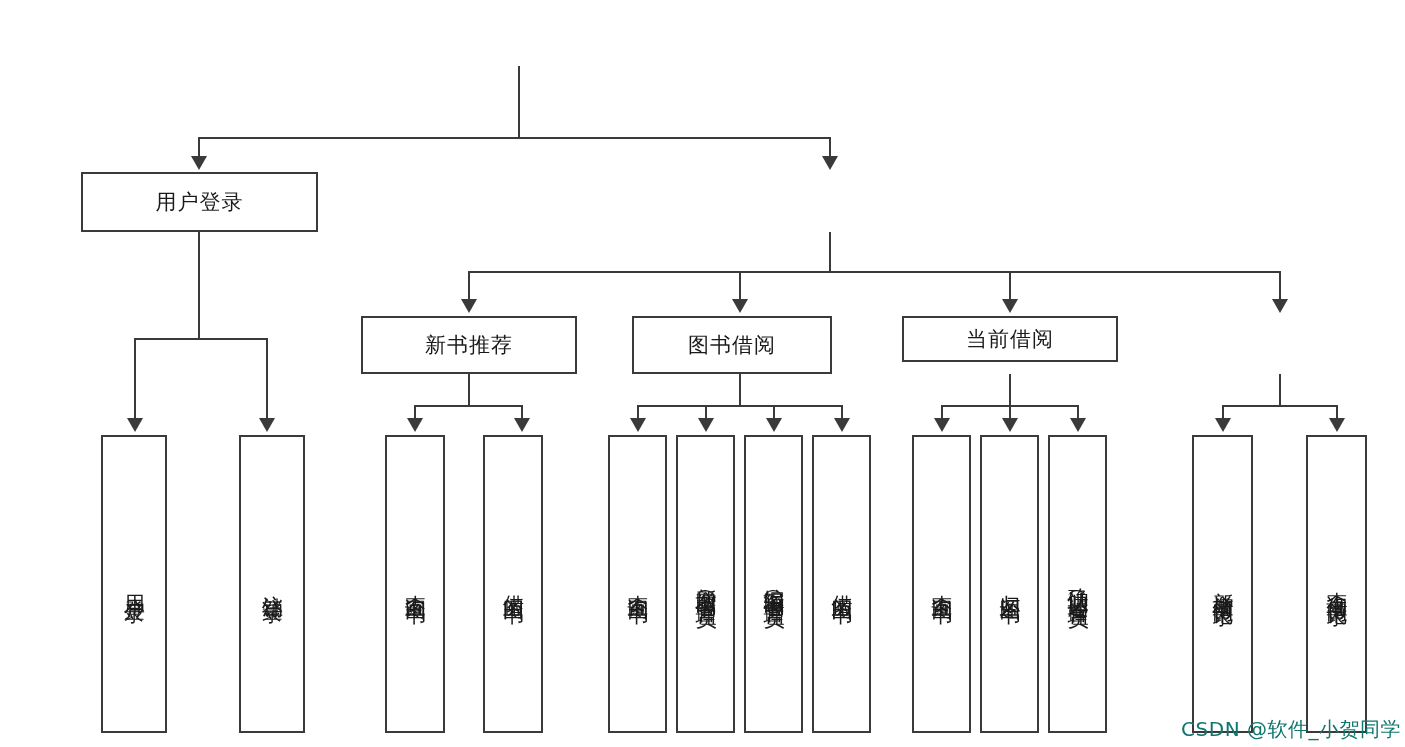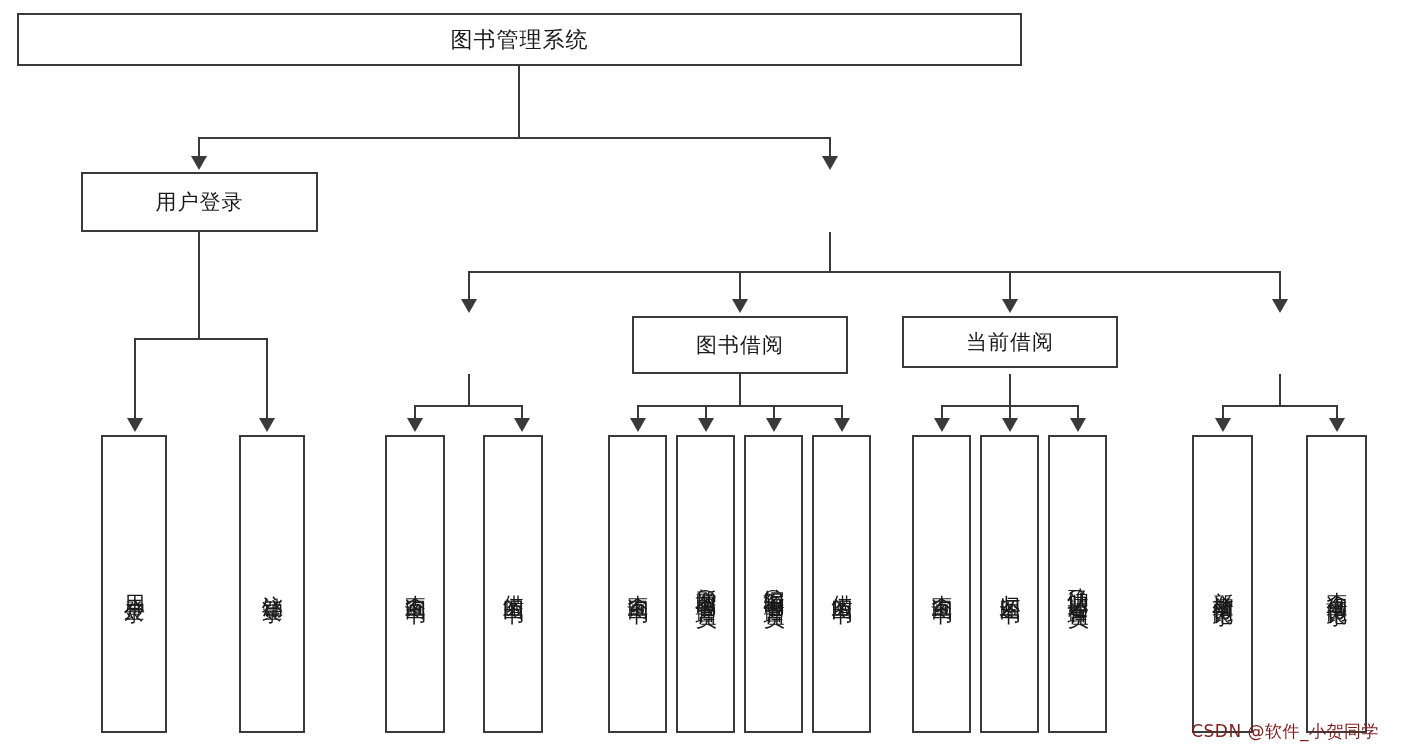--- a/index.html
+++ b/index.html
@@ -64,37 +64,34 @@
     position: absolute;
     width: 0;
     height: 0;
     border-left: 8px solid transparent;
     border-right: 8px solid transparent;
     border-top: 14px solid #3a3a3a;
     z-index: 2;
   }
   #watermark {
     position: absolute;
-    right: 26px;
+    right: 4px;
     bottom: 4px;
-    font-size: 17px;
-    color: #7f1d1d;
+    font-size: 20px;
+    color: #0f766e;
     letter-spacing: 0.5px;
     z-index: 5;
     white-space: nowrap;
   }
 </style>
 </head>
 <body>
 
 <div id="canvas">
 
-  <div class="node top" style="left:17px; top:13px; width:1005px; height:53px;">
-    <span class="lbl">图书管理系统</span>
-  </div>
 
   <div class="ln-v" style="left:518px; top:66px; height:72px;"></div>
   <div class="ln-h" style="left:198px; top:137px; width:632px;"></div>
   <div class="ln-v" style="left:198px; top:137px; height:22px;"></div>
   <div class="arw" style="left:191px; top:156px;"></div>
   <div class="ln-v" style="left:829px; top:137px; height:22px;"></div>
   <div class="arw" style="left:822px; top:156px;"></div>
 
   <div class="node" style="left:81px; top:172px; width:237px; height:60px;">
     <span class="lbl">用户登录</span>
@@ -112,24 +109,27 @@
   <div class="ln-h" style="left:468px; top:271px; width:812px;"></div>
   <div class="ln-v" style="left:468px; top:271px; height:31px;"></div>
   <div class="arw" style="left:461px; top:299px;"></div>
   <div class="ln-v" style="left:739px; top:271px; height:31px;"></div>
   <div class="arw" style="left:732px; top:299px;"></div>
   <div class="ln-v" style="left:1009px; top:271px; height:31px;"></div>
   <div class="arw" style="left:1002px; top:299px;"></div>
   <div class="ln-v" style="left:1279px; top:271px; height:31px;"></div>
   <div class="arw" style="left:1272px; top:299px;"></div>
 
-  <div class="node" style="left:632px; top:316px; width:216px; height:58px;">
+  <div class="node" style="left:361px; top:316px; width:216px; height:58px;">
+    <span class="lbl">新书推荐</span>
+  </div>
+  <div class="node" style="left:632px; top:316px; width:200px; height:58px;">
     <span class="lbl">图书借阅</span>
   </div>
-  <div class="node" style="left:902px; top:316px; width:216px; height:52px;">
+  <div class="node" style="left:902px; top:316px; width:216px; height:46px;">
     <span class="lbl">当前借阅</span>
   </div>
 
   <div class="ln-v" style="left:468px; top:374px; height:32px;"></div>
   <div class="ln-h" style="left:414px; top:405px; width:108px;"></div>
   <div class="ln-v" style="left:414px; top:405px; height:16px;"></div>
   <div class="arw" style="left:407px; top:418px;"></div>
   <div class="ln-v" style="left:521px; top:405px; height:16px;"></div>
   <div class="arw" style="left:514px; top:418px;"></div>
 

